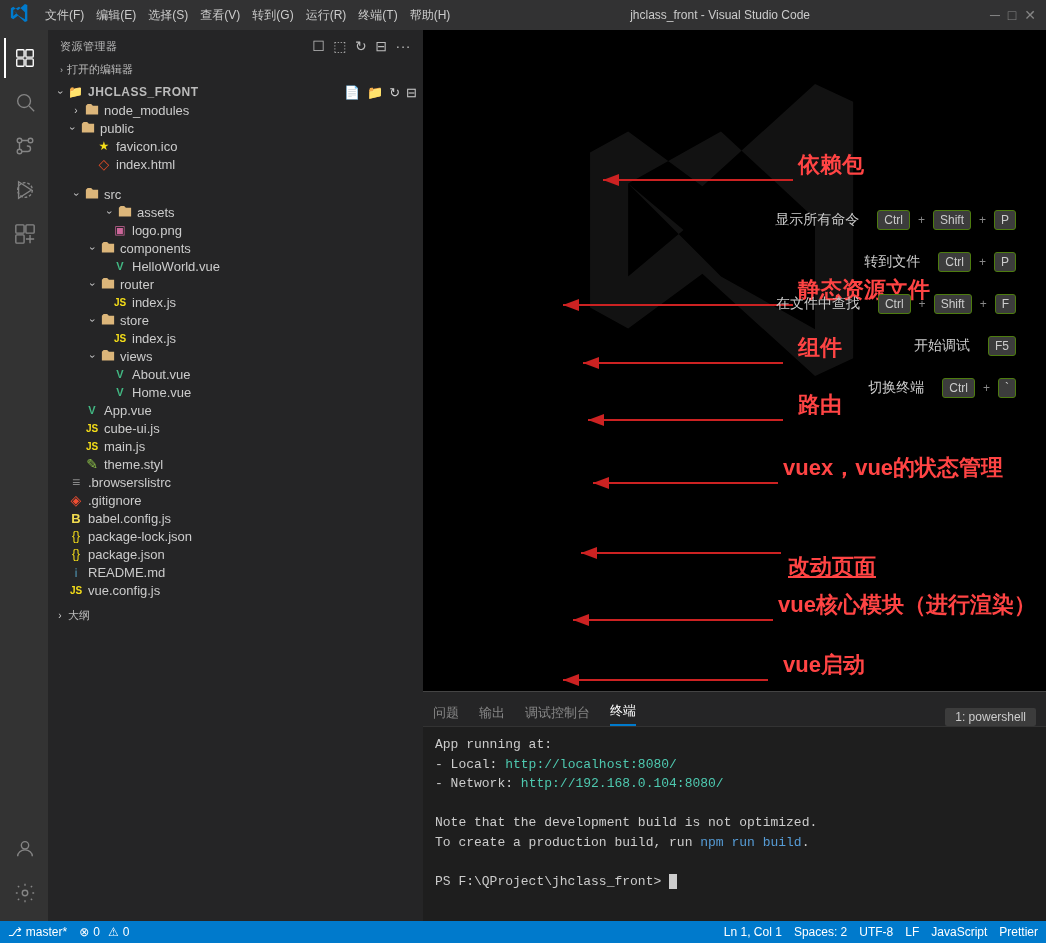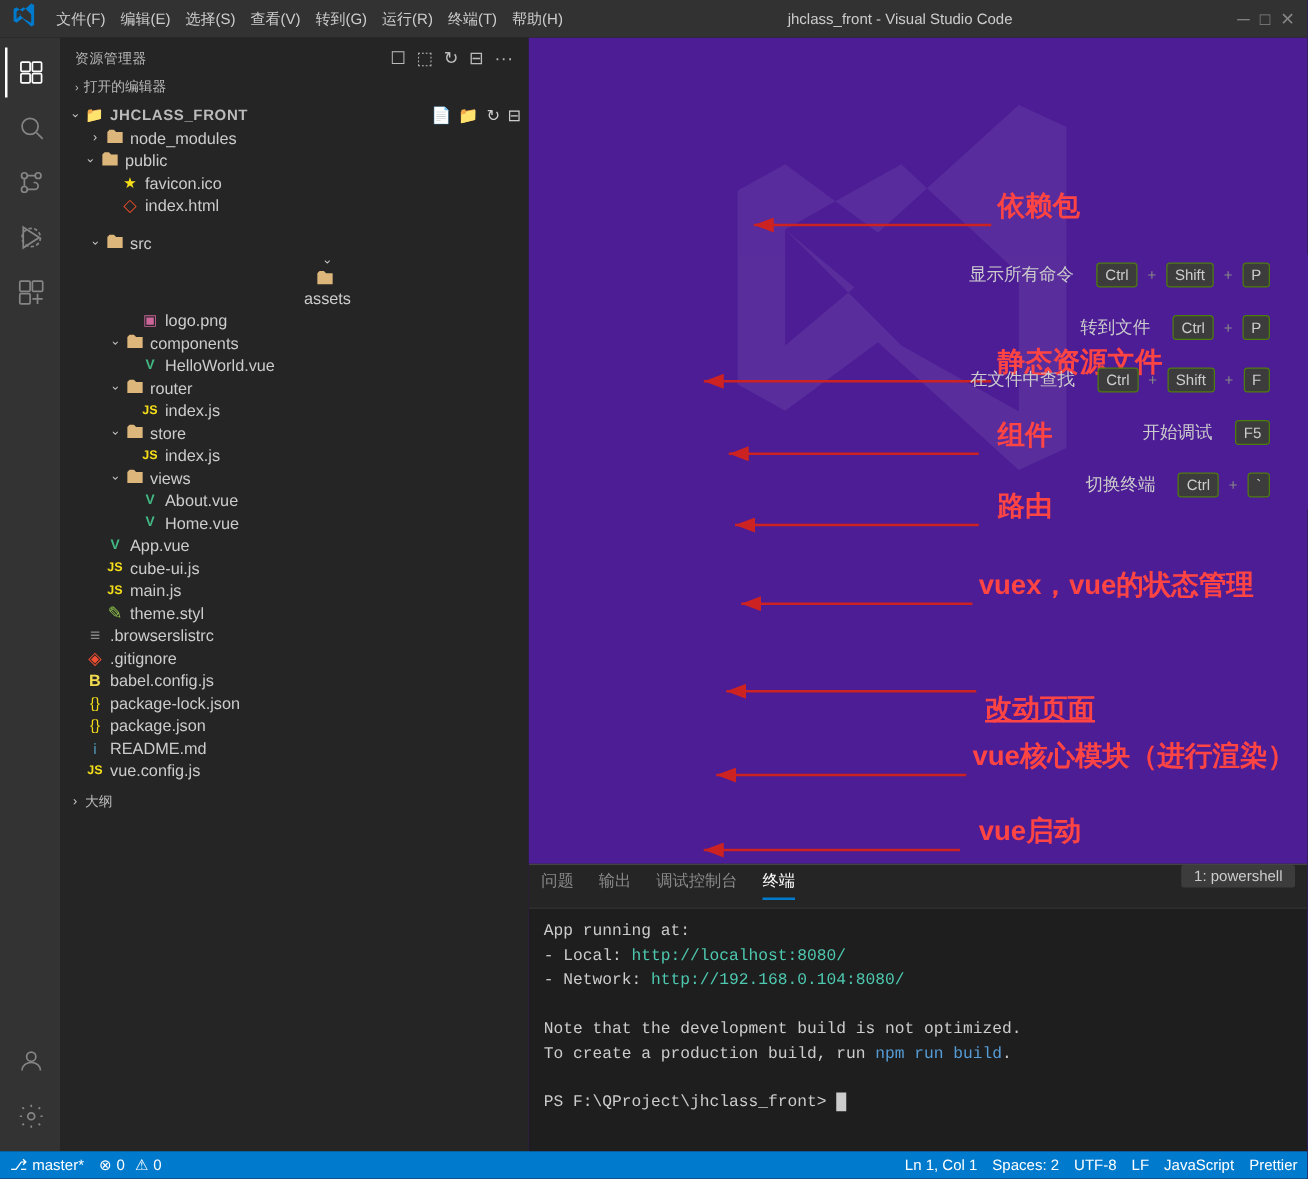--- a/index.html
+++ b/index.html
@@ -155,21 +155,21 @@
       font-size: 13px;
       color: #cccccc;
     }
 
     
     .icon-folder { color: #dcb67a; }
 
     
     .editor-area {
       flex: 1;
-      background: #4c1d95;
+      background: #000000;
       display: flex;
       flex-direction: column;
       overflow: hidden;
       position: relative;
     }
 
     
     .vscode-watermark {
       position: absolute;
       top: 0;
@@ -244,21 +244,21 @@
       left: 0;
       right: 0;
       height: 230px;
       background: #1e1e1e;
       border-top: 1px solid #444;
       display: flex;
       flex-direction: column;
     }
     .terminal-tabs {
       display: flex;
-      align-items: flex-start;
+      align-items: flex-end;
       background: #252526;
       height: 35px;
       padding: 0 10px;
       gap: 20px;
       border-bottom: 1px solid #333;
     }
     .terminal-tab {
       font-size: 13px;
       color: #888;
       cursor: pointer;
@@ -473,21 +473,21 @@
       <div class="tree-item" style="padding-left:20px;margin-top:12px;">
         <span class="tree-arrow" style="transform:rotate(90deg);display:inline-block;">›</span>
         <span class="tree-icon icon-folder">
           <svg width="14" height="14" viewBox="0 0 16 16" fill="#dcb67a">
               <path d="M1 3l2-2h4l2 2H1zm0 0v10h14V3H1z"></path>
             </svg>
         </span>
         <span class="tree-label">src</span>
       </div>
 
-      <div class="tree-item" style="padding-left:53px;flex-direction:column;">
+      <div class="tree-item" style="padding-left:53px;">
         <span class="tree-arrow" style="transform:rotate(90deg);display:inline-block;">›</span>
         <span class="tree-icon icon-folder">
           <svg width="14" height="14" viewBox="0 0 16 16" fill="#dcb67a">
               <path d="M1 3l2-2h4l2 2H1zm0 0v10h14V3H1z"></path>
             </svg>
         </span>
         <span class="tree-label">assets</span>
       </div>
 
       <div class="tree-item" style="padding-left:64px;">

